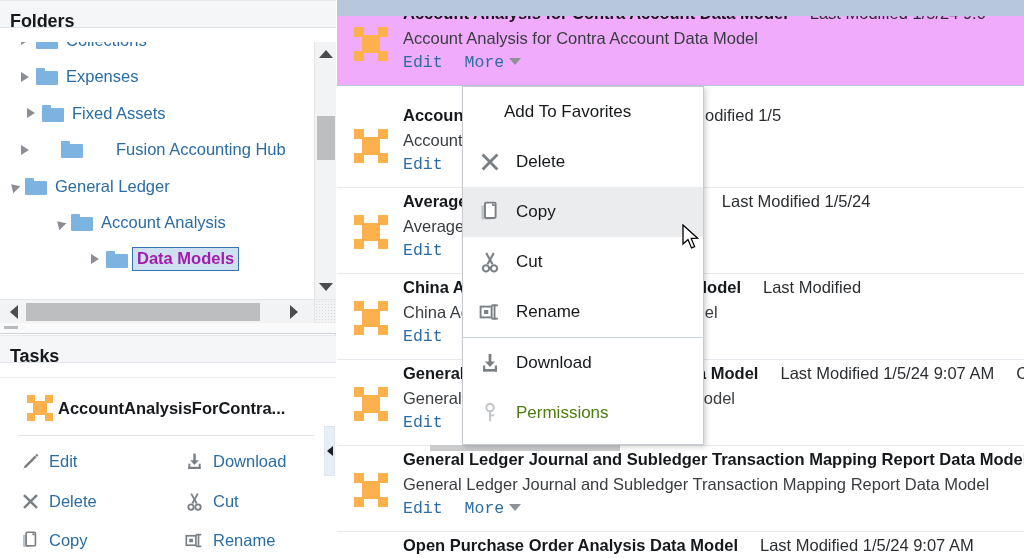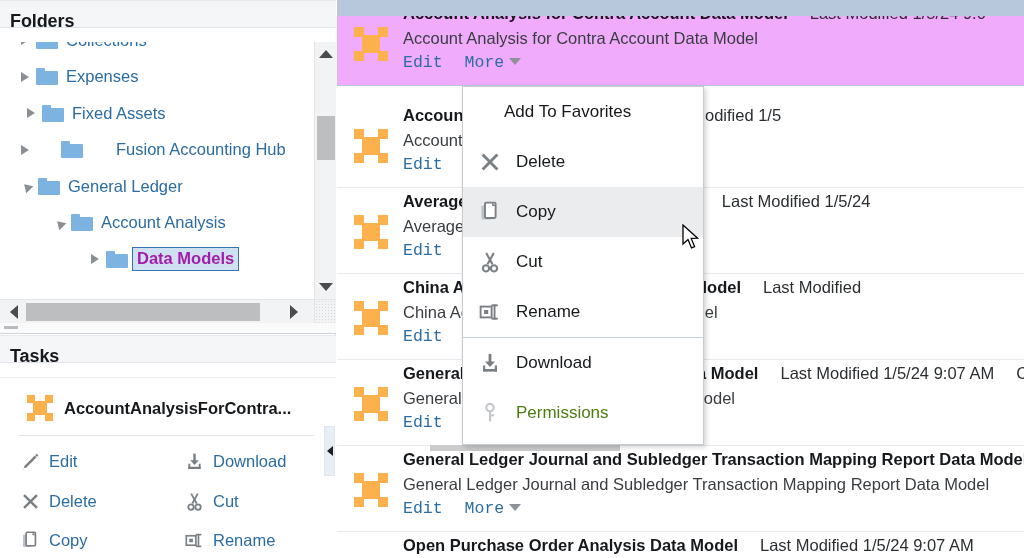--- a/index.html
+++ b/index.html
@@ -163,21 +163,21 @@
   #tasks-body {
     position: absolute; left: 0; top: 42px; right: 0; bottom: 0;
     background: #fff; border-top: 1px solid #e9ebed;
   }
   #task-title-row {
     position: absolute; left: 0; top: 10px; height: 40px; right: 0;
     display: flex; align-items: center; padding-left: 27px;
   }
   #task-title-row .tname {
     font-size: 16.5px; font-weight: bold; color: #16191c;
-    margin-left: 11px; white-space: nowrap;
+    margin-left: 5px; white-space: nowrap;
   }
   #task-sep {
     position: absolute; left: 18px; right: 22px; top: 57px;
     height: 1px; background: #e3e5e7;
   }
   #task-grid {
     position: absolute; left: 18px; top: 64px; right: 4px;
     display: grid;
     grid-template-columns: 164px 1fr;
     row-gap: 0px;
@@ -324,21 +324,21 @@
               <span class="folder-ico"></span>
               <span class="tree-label">Fixed Assets</span>
             </div>
             <div class="tree-row" style="padding-left: 14px; gap: 25px;">
               <div class="tw">
                 <div class="arrow-closed"></div>
               </div>
               <span class="folder-ico"></span>
               <span class="tree-label">Fusion Accounting Hub</span>
             </div>
-            <div class="tree-row" style="padding-left: 16px;">
+            <div class="tree-row" style="padding-left: 3px;">
               <div class="tw">
                 <div class="arrow-open"></div>
               </div>
               <span class="folder-ico"></span>
               <span class="tree-label">General Ledger</span>
             </div>
             <div class="tree-row" style="padding-left: 49px;">
               <div class="tw">
                 <div class="arrow-open"></div>
               </div>

